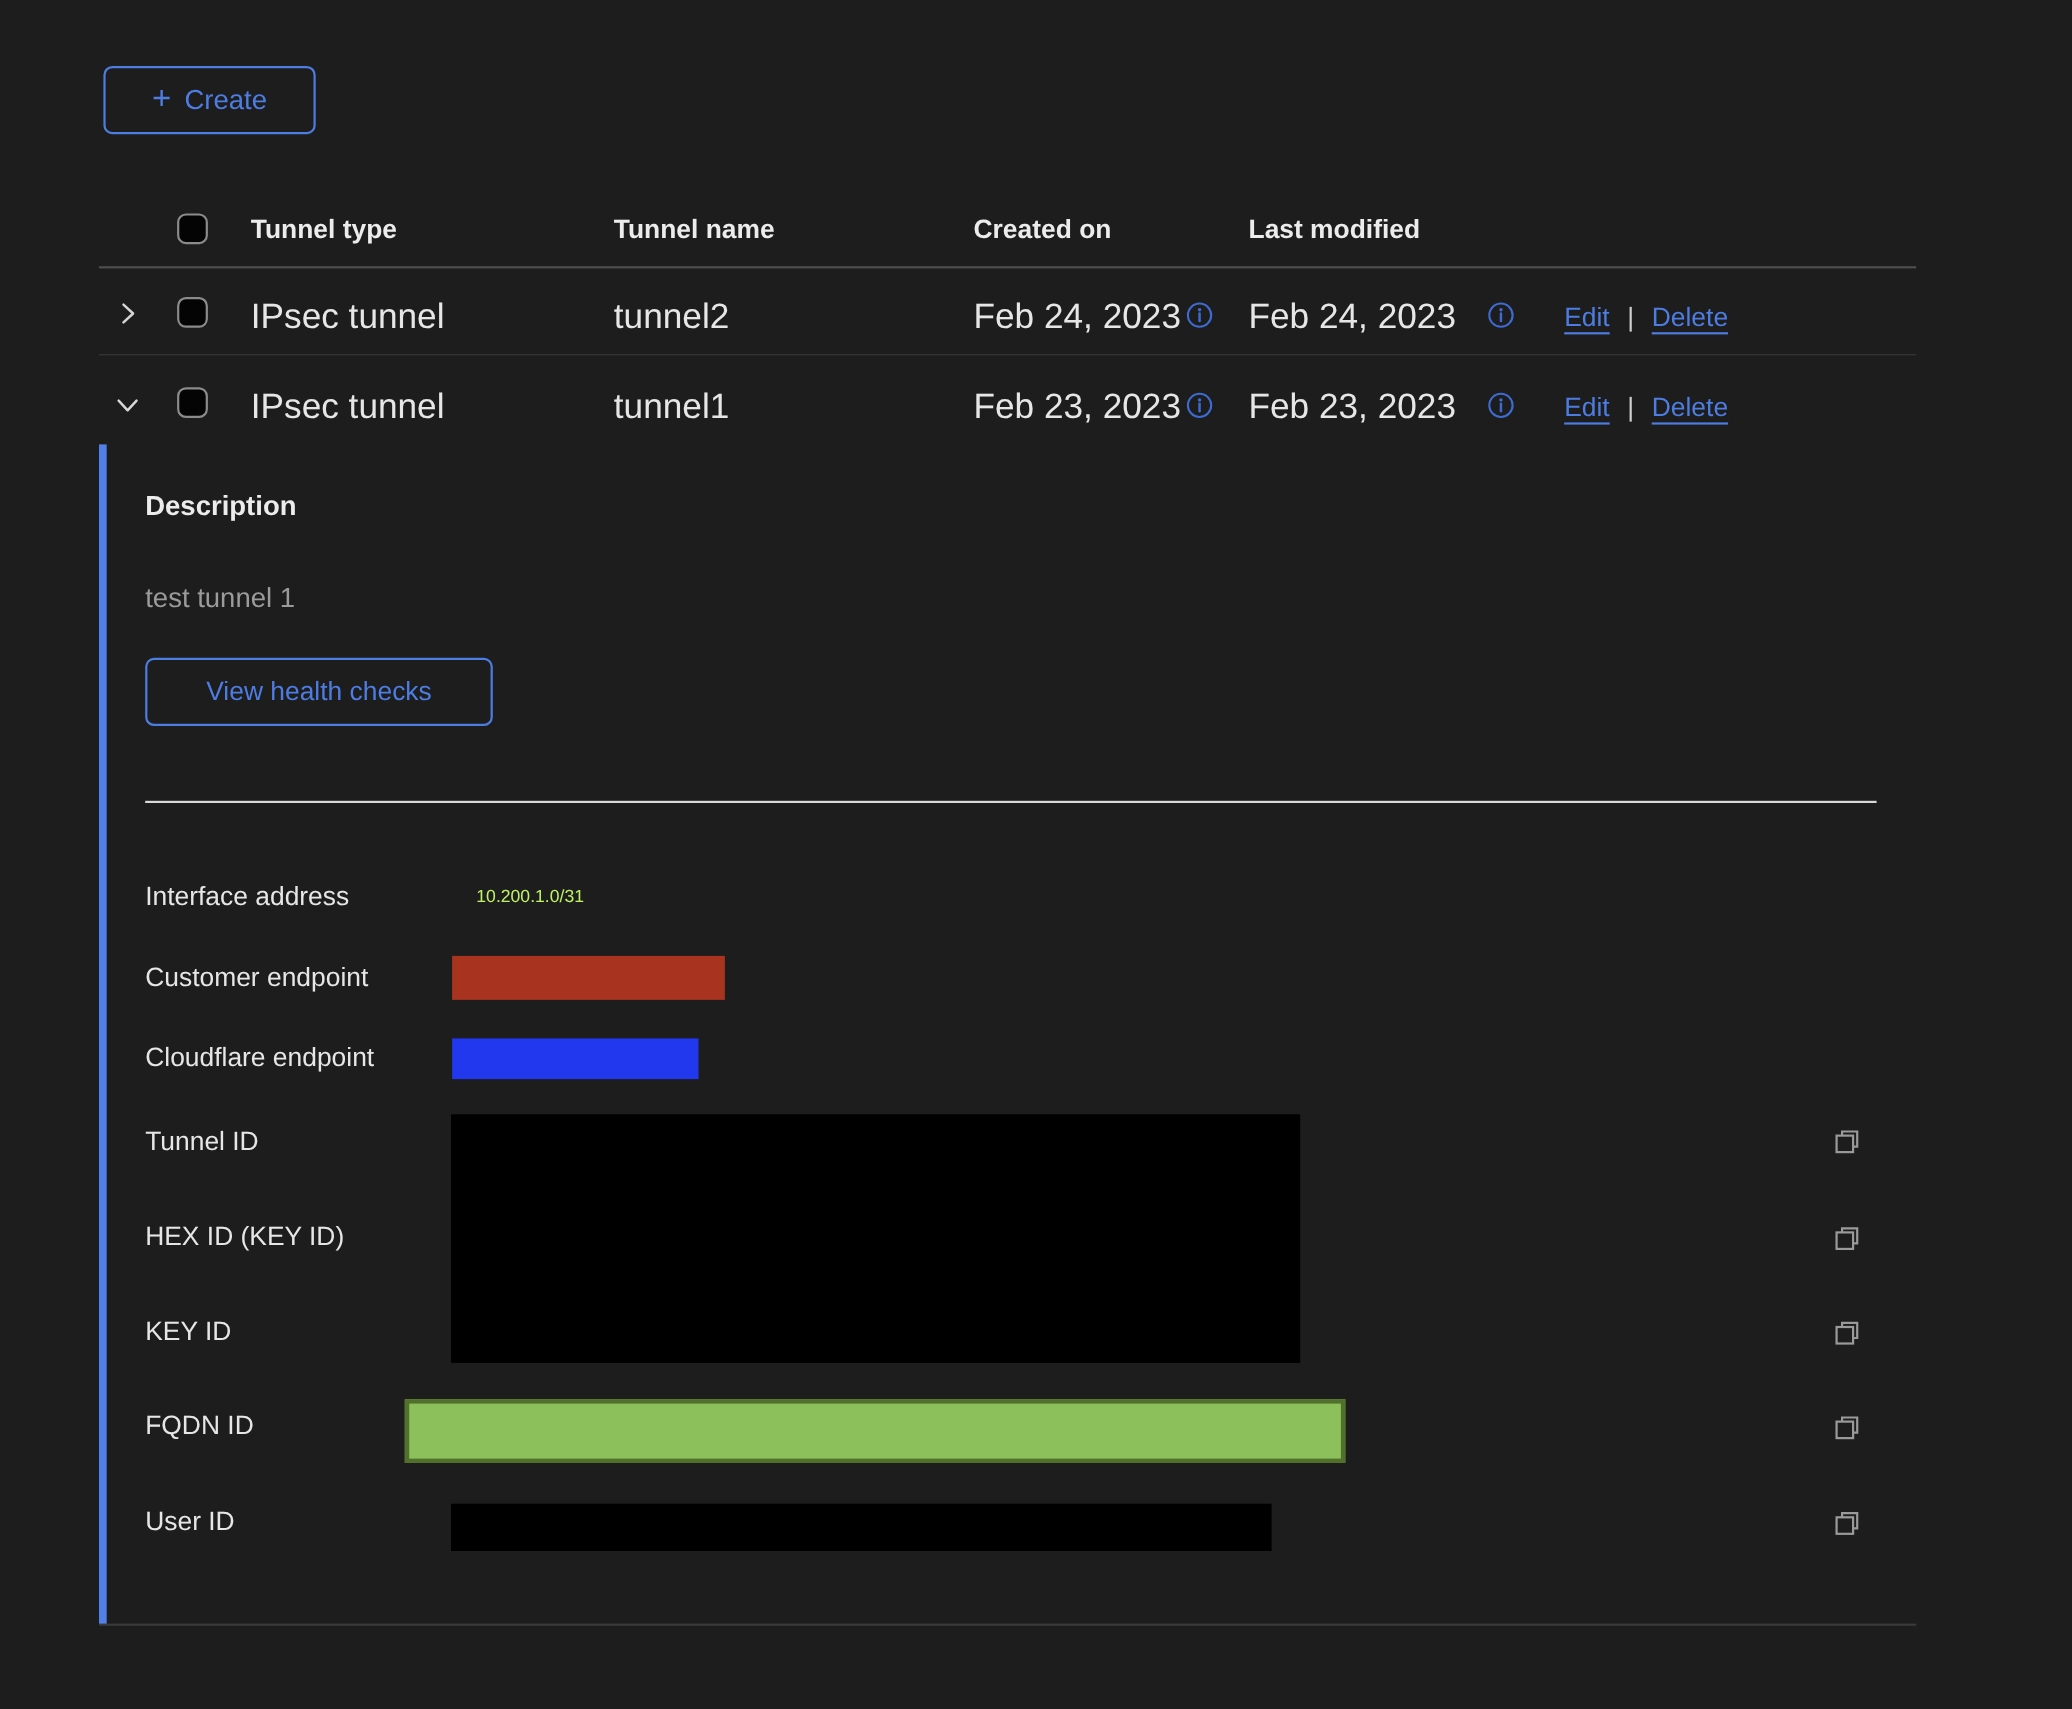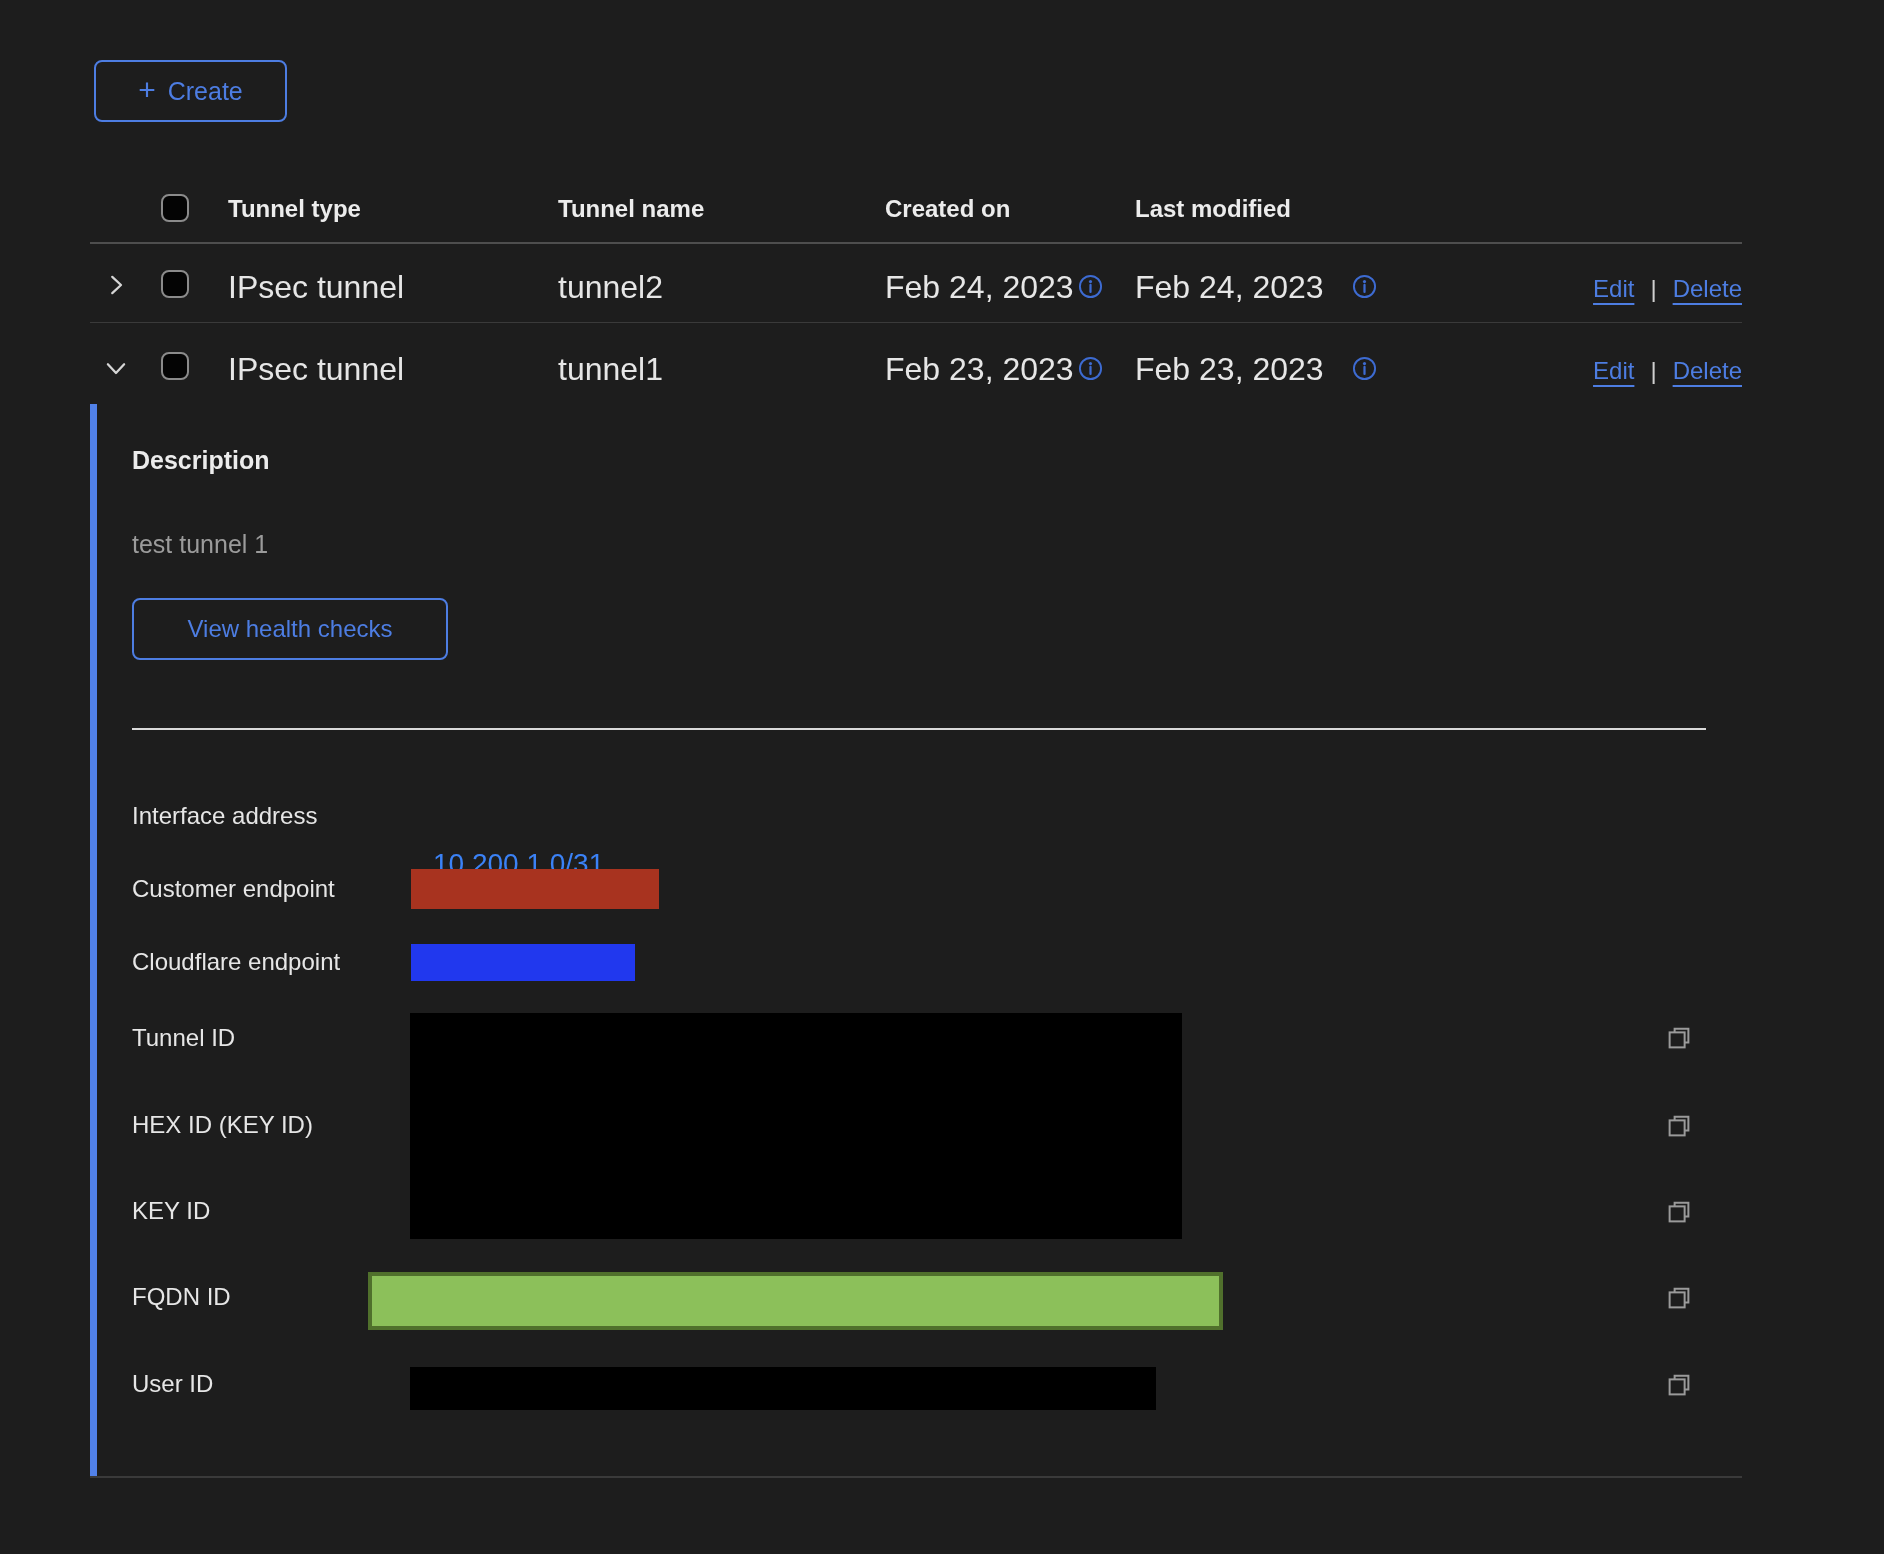--- a/index.html
+++ b/index.html
@@ -64,21 +64,21 @@
   .info-ic { width: 27px; height: 27px; cursor: pointer; }
   .r1-info1 { left: 1077px; top: 273px; }
   .r1-info2 { left: 1351px; top: 273px; }
   .r2-info1 { left: 1077px; top: 355px; }
   .r2-info2 { left: 1351px; top: 355px; }
   .r1 { top: 271px; }
   .r2 { top: 353px; }
 
   .actions {
     right: 142px; width: 320px;
-    display: flex; align-items: center; justify-content: flex-end; gap: 16px;
+    display: flex; align-items: center; justify-content: flex-start; gap: 16px;
     height: 36px; font-size: 24px;
   }
   .actions a { color: #4d7de2; text-decoration: underline; text-underline-offset: 6px; cursor: pointer; }
   .actions .sep { color: #cfcfcf; text-decoration: none; }
 
   
   .expanded-bar { left: 90px; top: 404px; width: 7px; height: 1073px; background: #5181e8; }
 
   .desc-label { left: 132px; top: 444px; font-size: 25px; font-weight: 600; color: #ececec; height: 32px; line-height: 32px; }
   .desc-value { left: 132px; top: 528px; font-size: 25px; color: #9b9b9b; height: 32px; line-height: 32px; }
@@ -86,21 +86,21 @@
   .health-btn {
     left: 132px; top: 598px; width: 316px; height: 62px;
     display: flex; align-items: center; justify-content: center;
     border: 2px solid #4d7de2; border-radius: 8px;
     background: transparent; color: #4d7de2; font-size: 24px; cursor: pointer;
   }
 
   .div-light { left: 132px; top: 728px; width: 1574px; height: 2px; background: #d9d9d9; }
 
   .f-label { left: 132px; font-size: 24px; color: #e6e6e6; height: 32px; line-height: 32px; }
-  .f-value { font-size: 28px; color: #3b82f6; height: 32px; line-height: 32px; margin-top: 48px; }
+  .f-value { font-size: 16px; color: #bef264; height: 32px; line-height: 32px; }
 
   .lbl-interface { top: 800px; }
   .val-interface { left: 433px; top: 800px; }
   .lbl-customer { top: 873px; }
   .lbl-cloudflare { top: 946px; }
   .lbl-tunnel-id { top: 1022px; }
   .lbl-hex-id { top: 1109px; }
   .lbl-key-id { top: 1195px; }
   .lbl-fqdn-id { top: 1281px; }
   .lbl-user-id { top: 1368px; }

